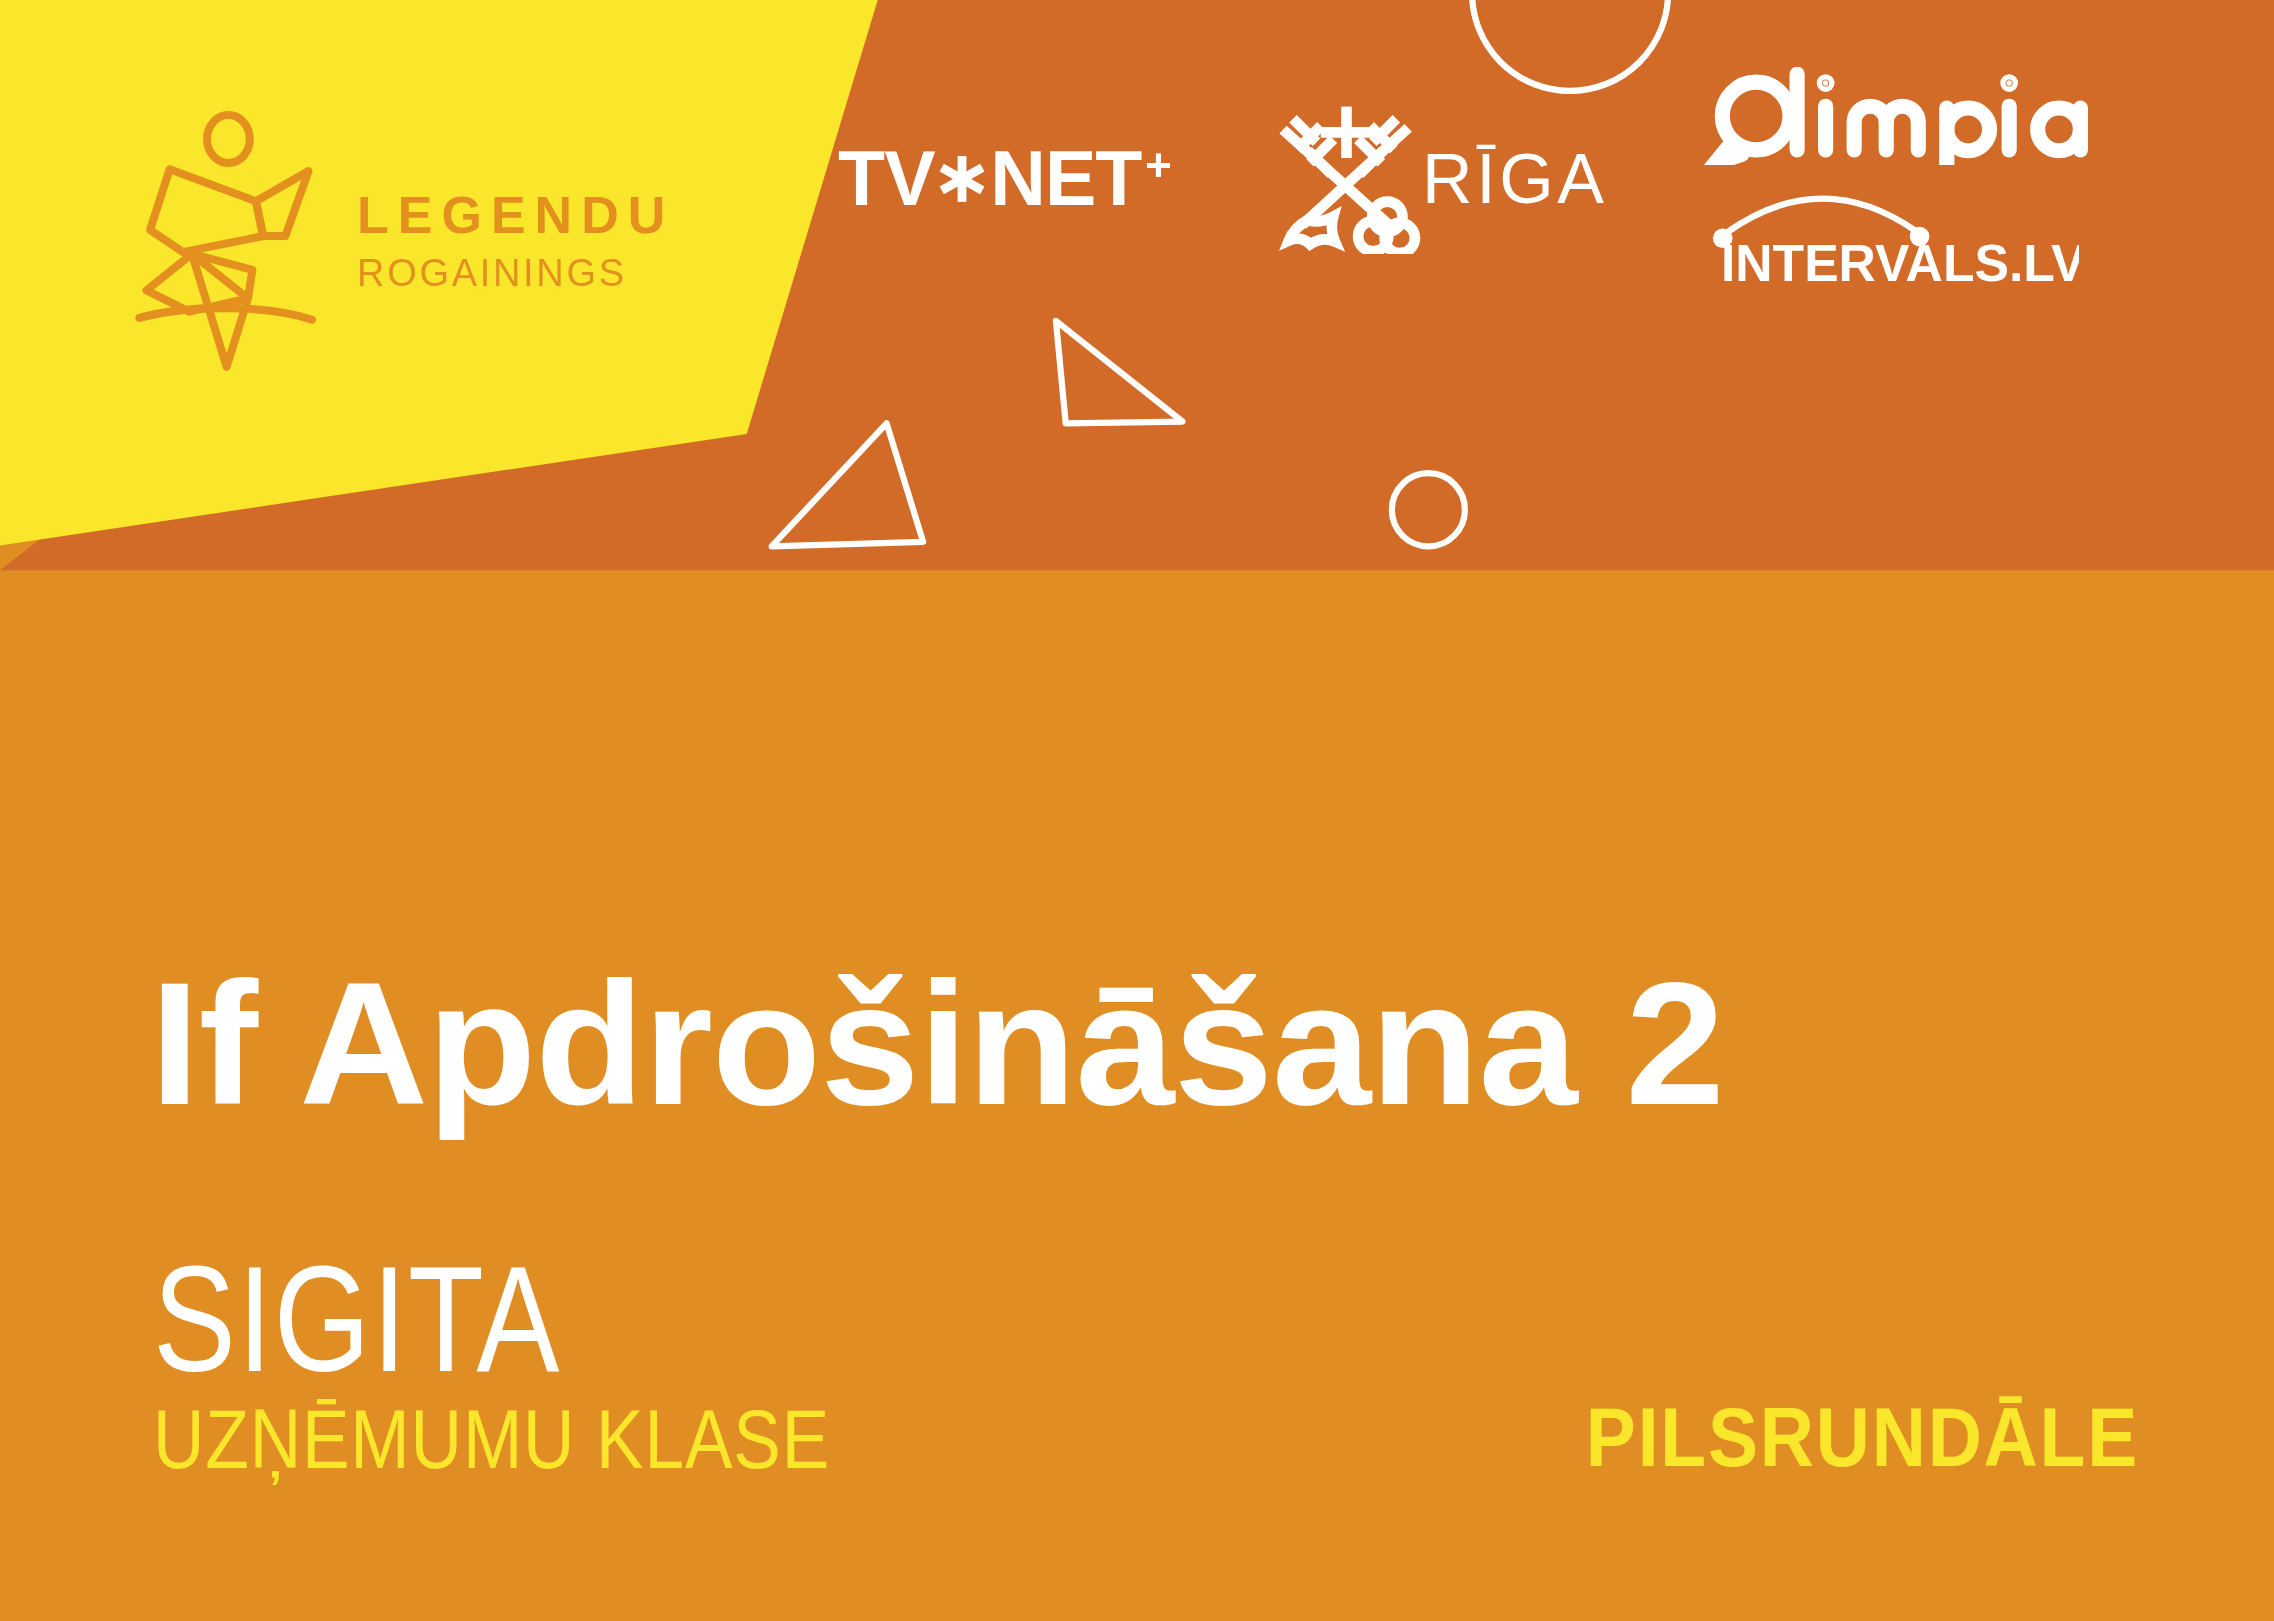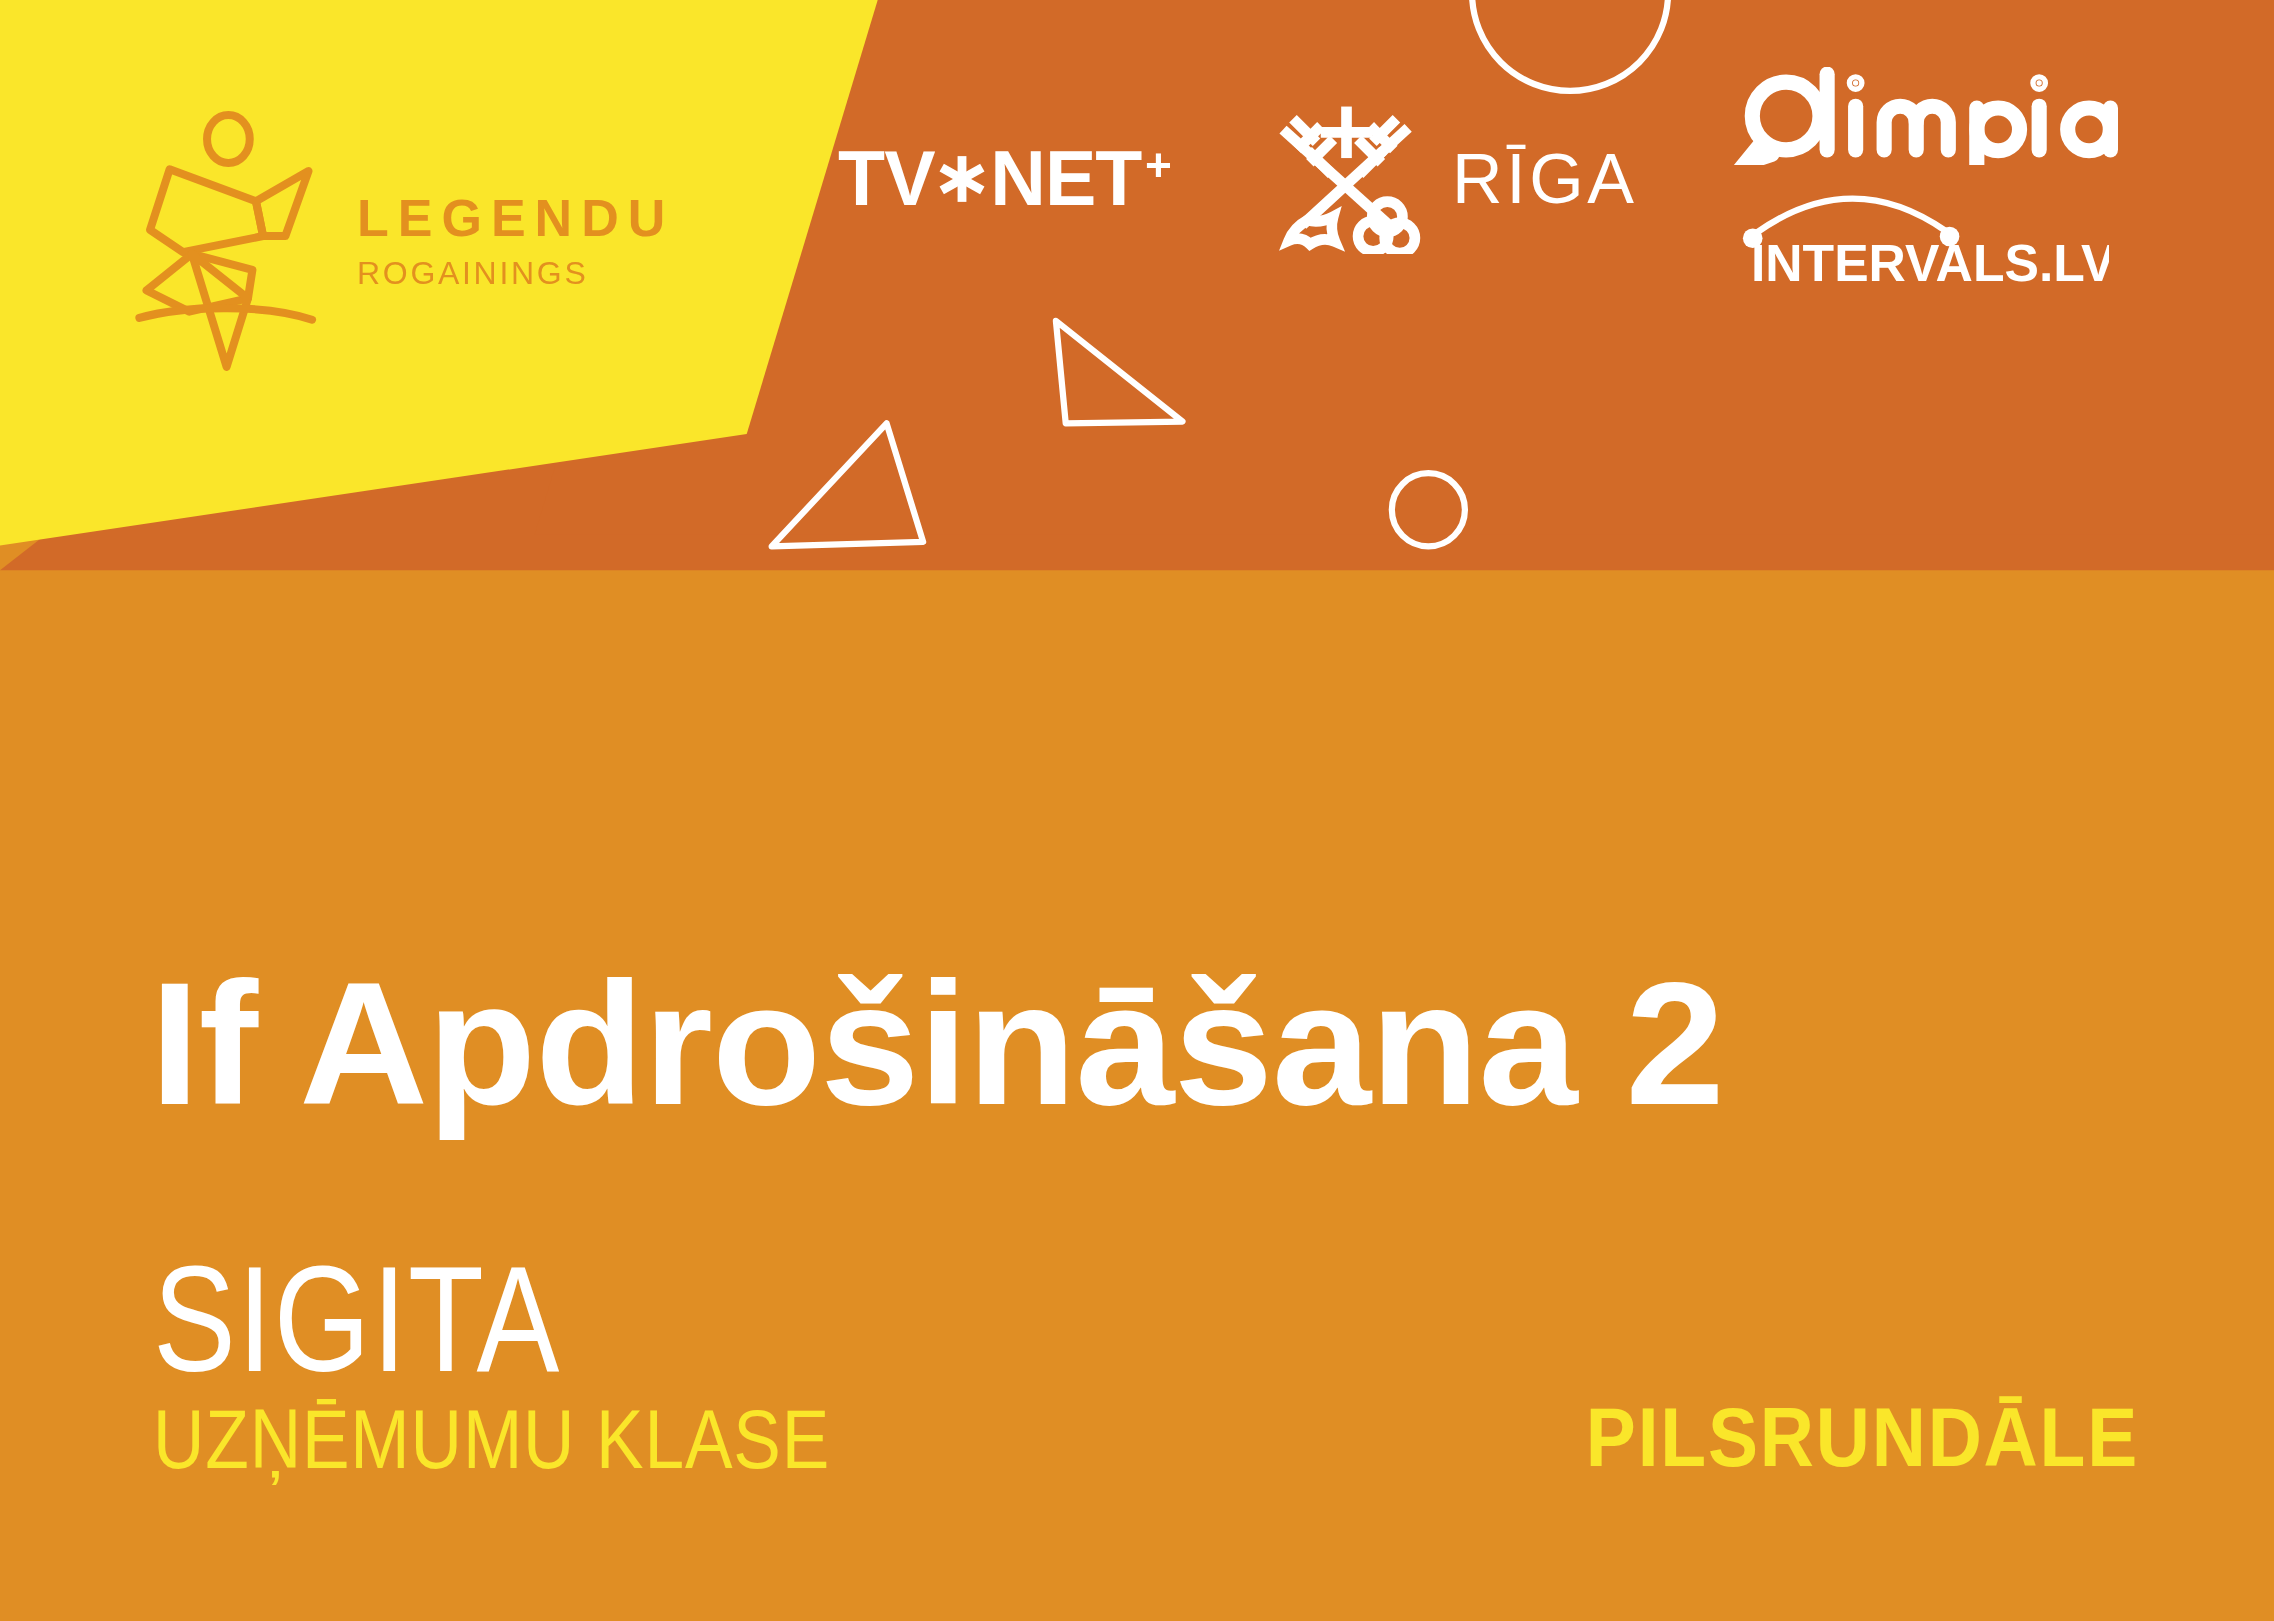--- a/index.html
+++ b/index.html
@@ -36,21 +36,21 @@
   .event-logo .mark{width:187px;height:267px;display:block;}
   .event-logo .words{
     display:flex;flex-direction:column;
     line-height:1.0;
   }
   .event-logo .words .l1{
     font-size:52px;font-weight:bold;letter-spacing:9px;
     color:#E3901F;
   }
   .event-logo .words .l2{
-    font-size:32px;font-weight:normal;letter-spacing:2.7px;
+    font-size:38px;font-weight:normal;letter-spacing:2.7px;
     color:#E3901F;margin-top:12.5px;
   }
 
   
   .sponsors{
     position:absolute;
     left:838px;top:94px;
     display:flex;align-items:center;
     height:169px;
   }
@@ -58,21 +58,21 @@
 
   .tvnet{
     display:flex;align-items:flex-start;
     color:#ffffff;
     font-size:77px;font-weight:bold;letter-spacing:-0.9px;
     line-height:1;
   }
   .tvnet .plus{font-size:46px;line-height:1;margin-top:1.8px;margin-left:3.6px;}
   .tvnet .star{display:inline-block;width:52px;height:52px;margin:12.5px 1.8px 0 1.8px;}
 
-  .riga{display:flex;align-items:center;gap:30px;margin-left:100px;}
+  .riga{display:flex;align-items:center;margin-left:100px;}
   .riga .keys{width:151px;height:151px;display:block;}
   .riga .riga-word{
     color:#ffffff;font-size:70px;letter-spacing:3.6px;font-weight:normal;
   }
 
   .brandcol{
     margin-left:75px;
     display:flex;flex-direction:column;align-items:center;gap:9px;
   }
   .olimpia{width:410px;height:98px;display:block;}

